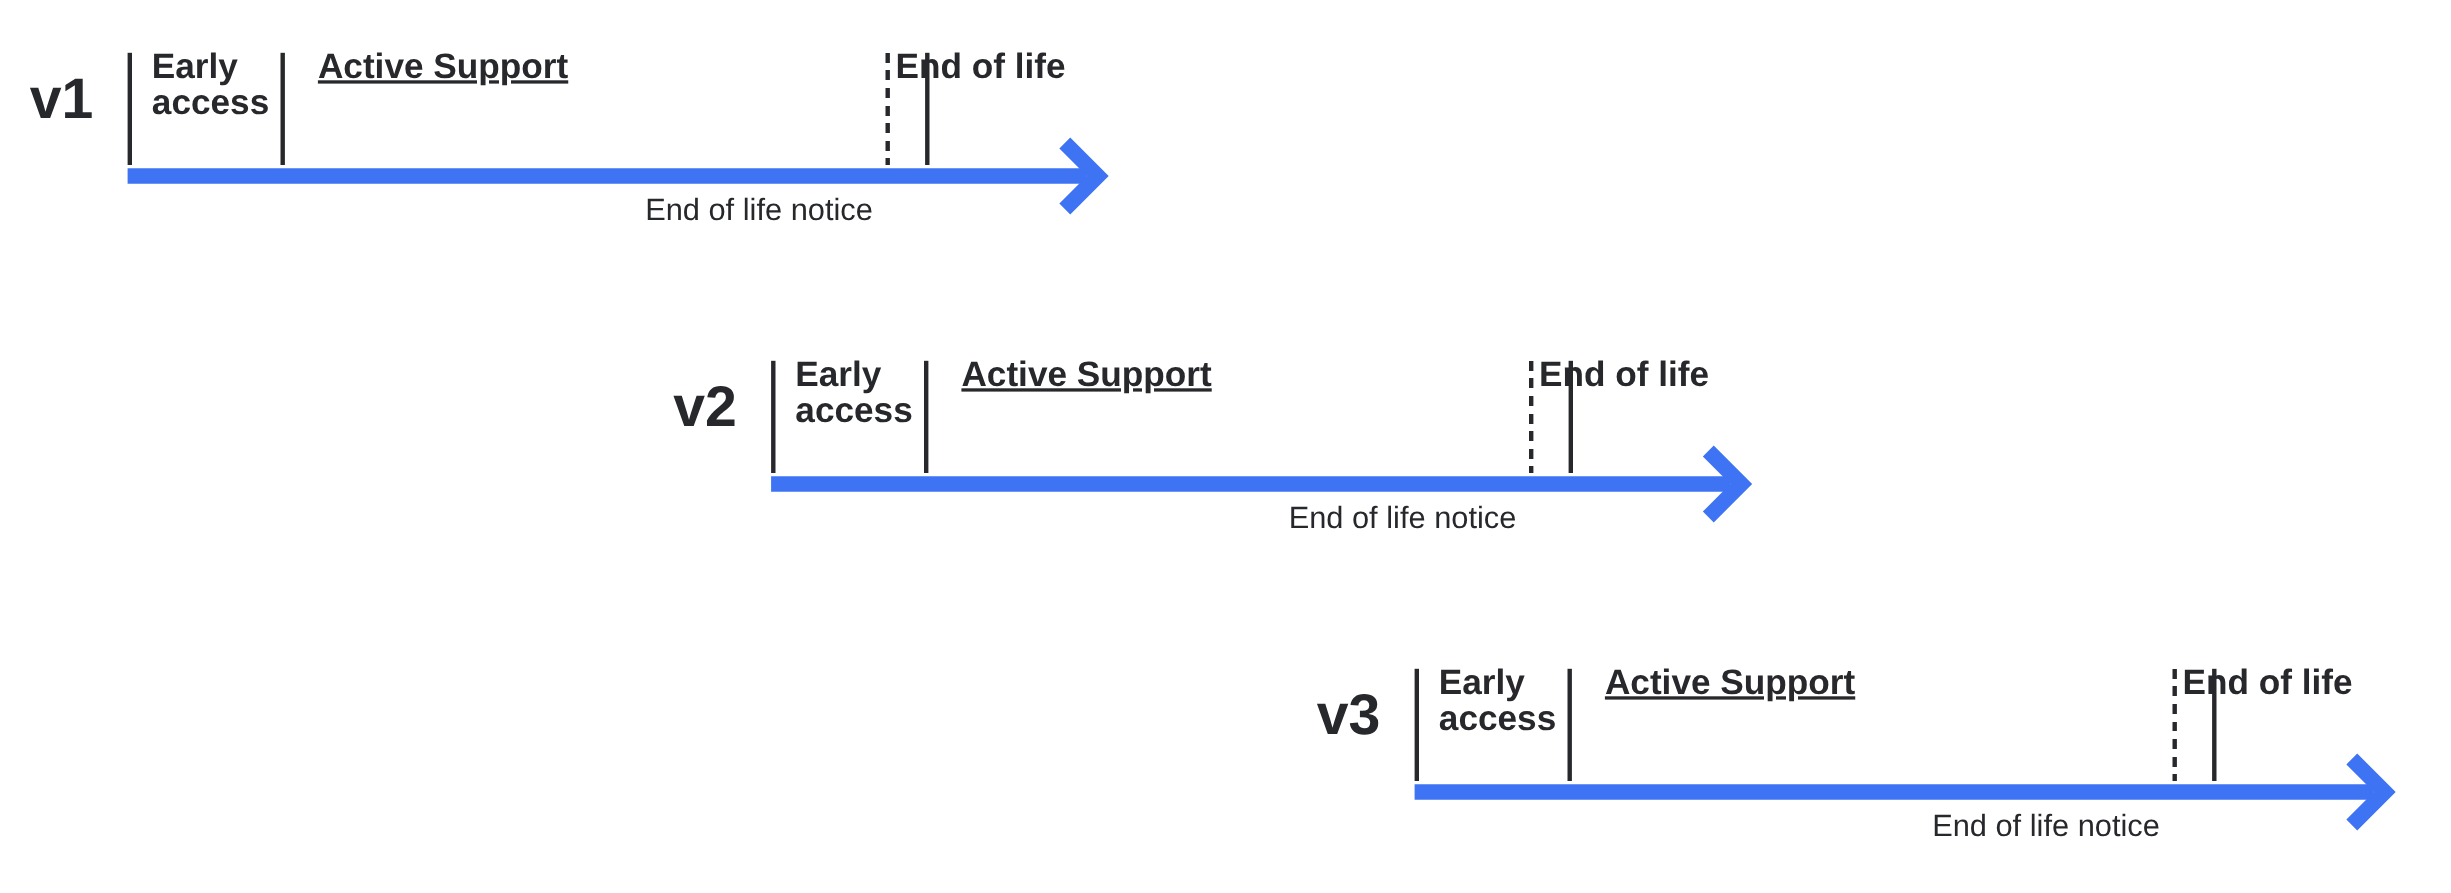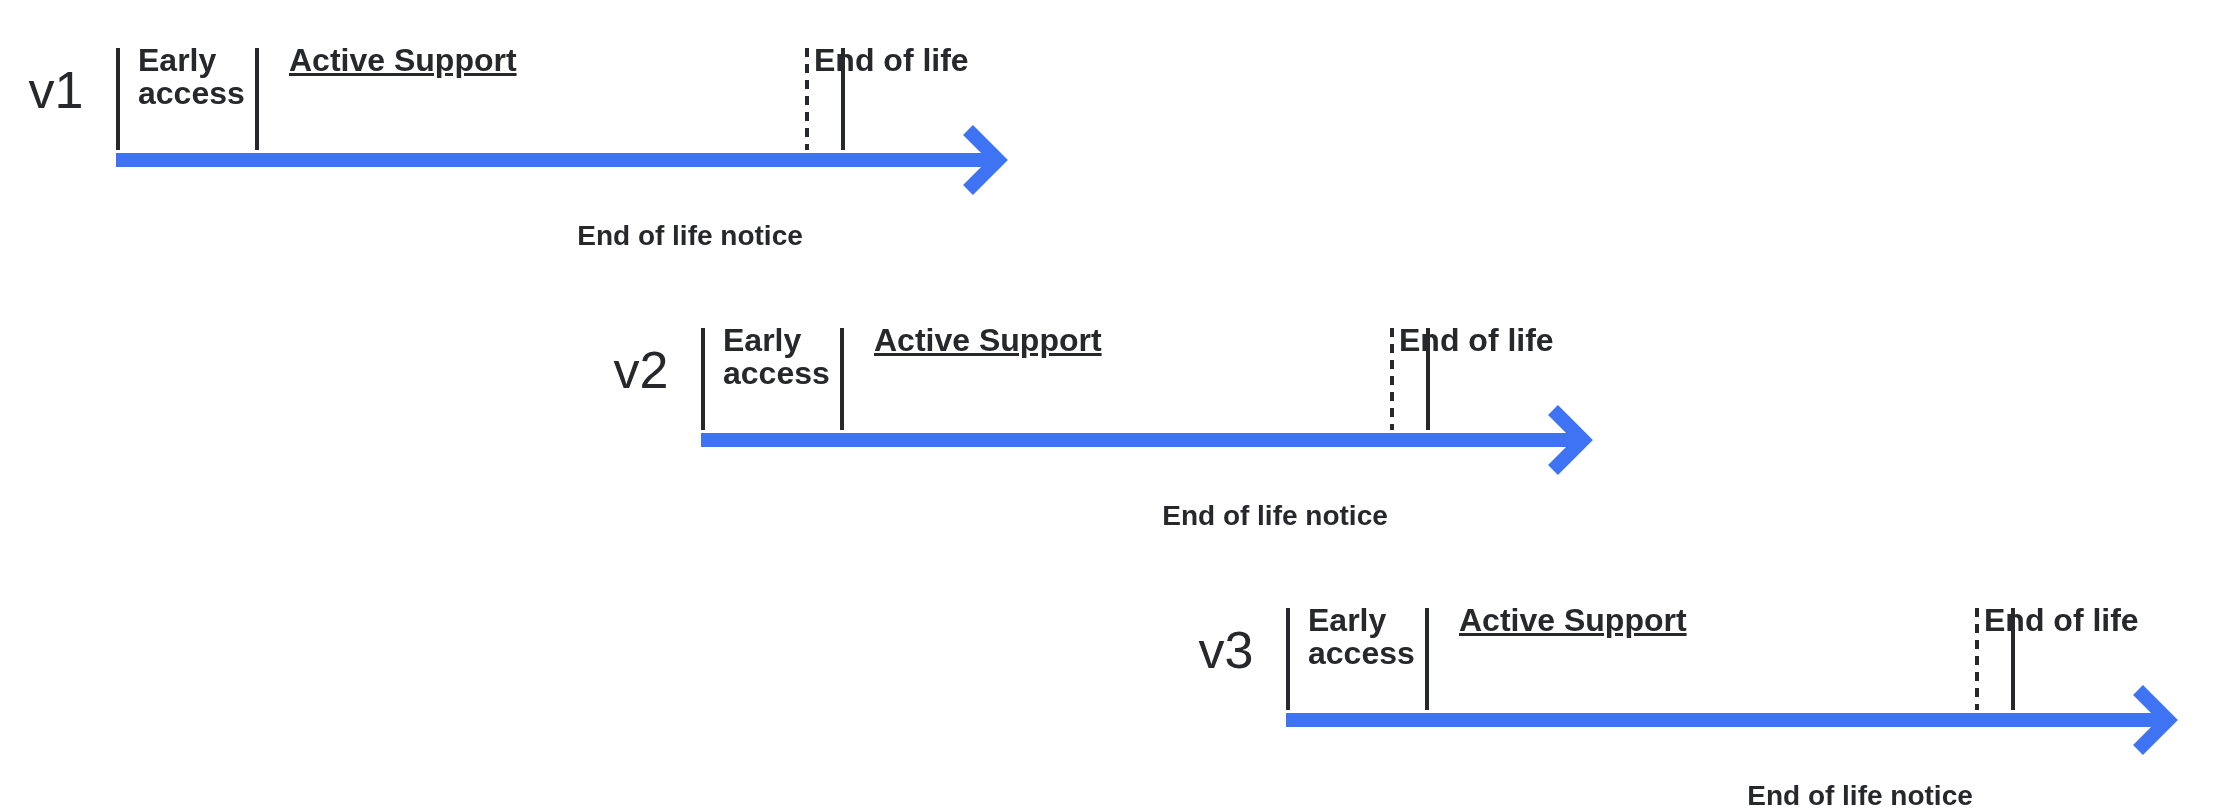--- a/index.html
+++ b/index.html
@@ -8,21 +8,21 @@
     width:2228px;height:812px;
     background:var(--bg,#ffffff);
     font-family:"Liberation Sans",sans-serif;
     color:var(--ink,#26282b);
     overflow:hidden;
   }
   .timeline-row{position:absolute;width:1030px;height:232px;}
   .version-label{
     position:absolute;left:56px;top:90px;
     transform:translate(-50%,-50%);
-    font-size:52px;font-weight:400;line-height:1;
+    font-size:52px;font-weight:700;line-height:1;
     white-space:nowrap;
     text-align:center;
   }
   .tick{
     position:absolute;top:48px;width:4px;height:102px;
     background:var(--ink,#26282b);
   }
   .tick.t-start{left:116px;}
   .tick.t-active{left:255px;}
   .tick.t-notice{
@@ -34,23 +34,22 @@
     position:absolute;top:44px;
     font-size:32px;line-height:33px;font-weight:700;
     white-space:nowrap;
   }
   .phase-early{left:138px;width:118px;white-space:normal;}
   .phase-active{left:289px;text-decoration:underline;}
   .phase-eol{left:814px;}
   .notice-label{
     position:absolute;left:690px;top:176px;
     transform:translateX(-50%);
-    font-size:28px;font-weight:700;line-height:30px;
+    font-size:28px;font-weight:400;line-height:30px;
     white-space:nowrap;
-    margin-top:45px;
   }
   svg.arrow{position:absolute;left:0;top:0;width:1030px;height:232px;display:block;}
   svg.arrow .stroke{stroke:var(--blue,#3e73f4);fill:none;}
 </style>
 </head>
 <body>
 
 <div class="stage">
 
   <div class="timeline-row" style="left: 0px; top: 0px;">

